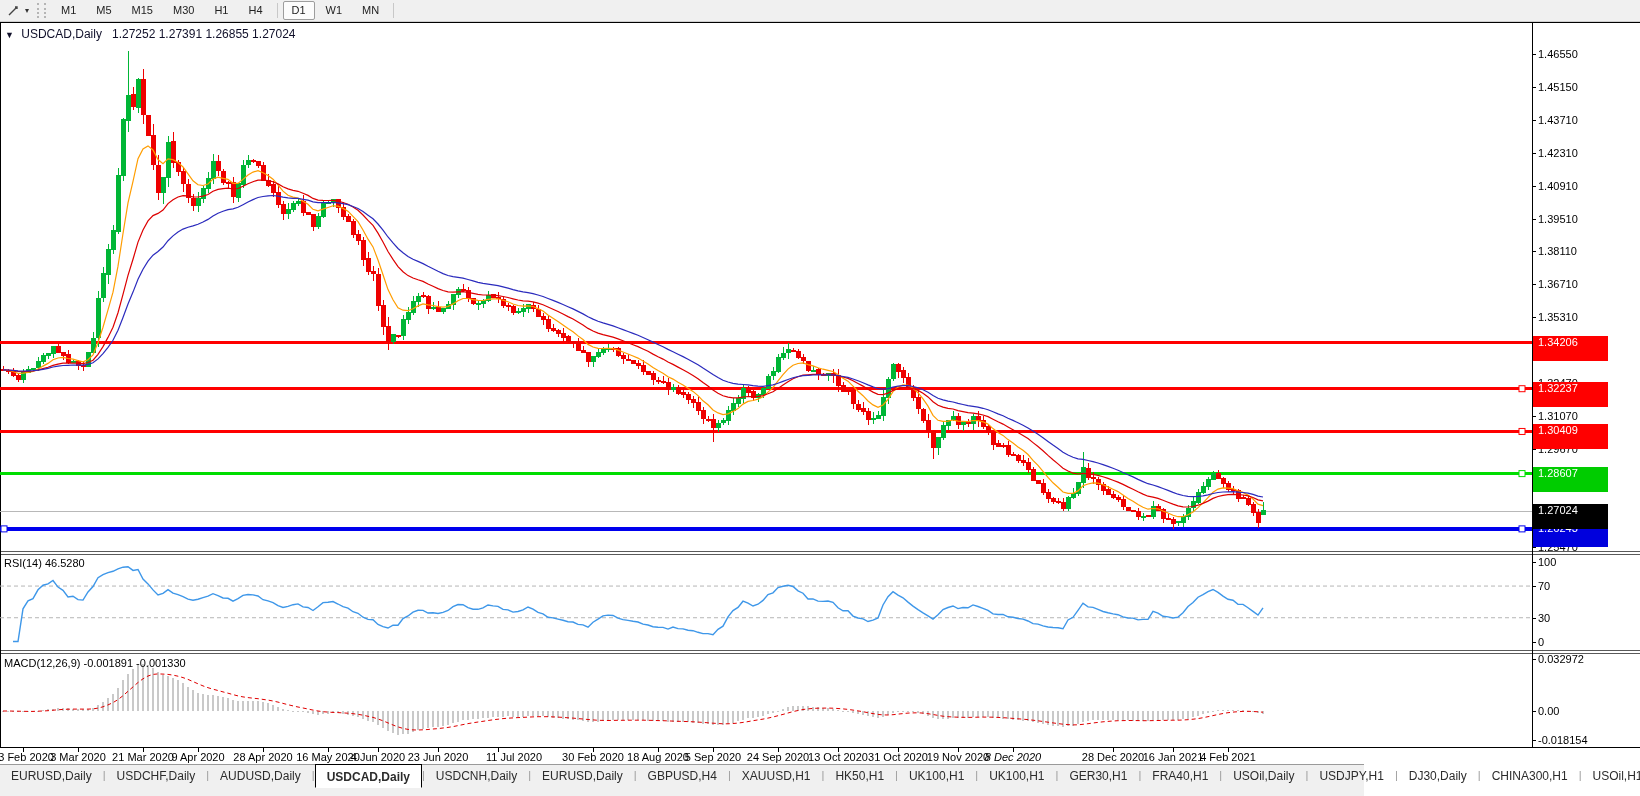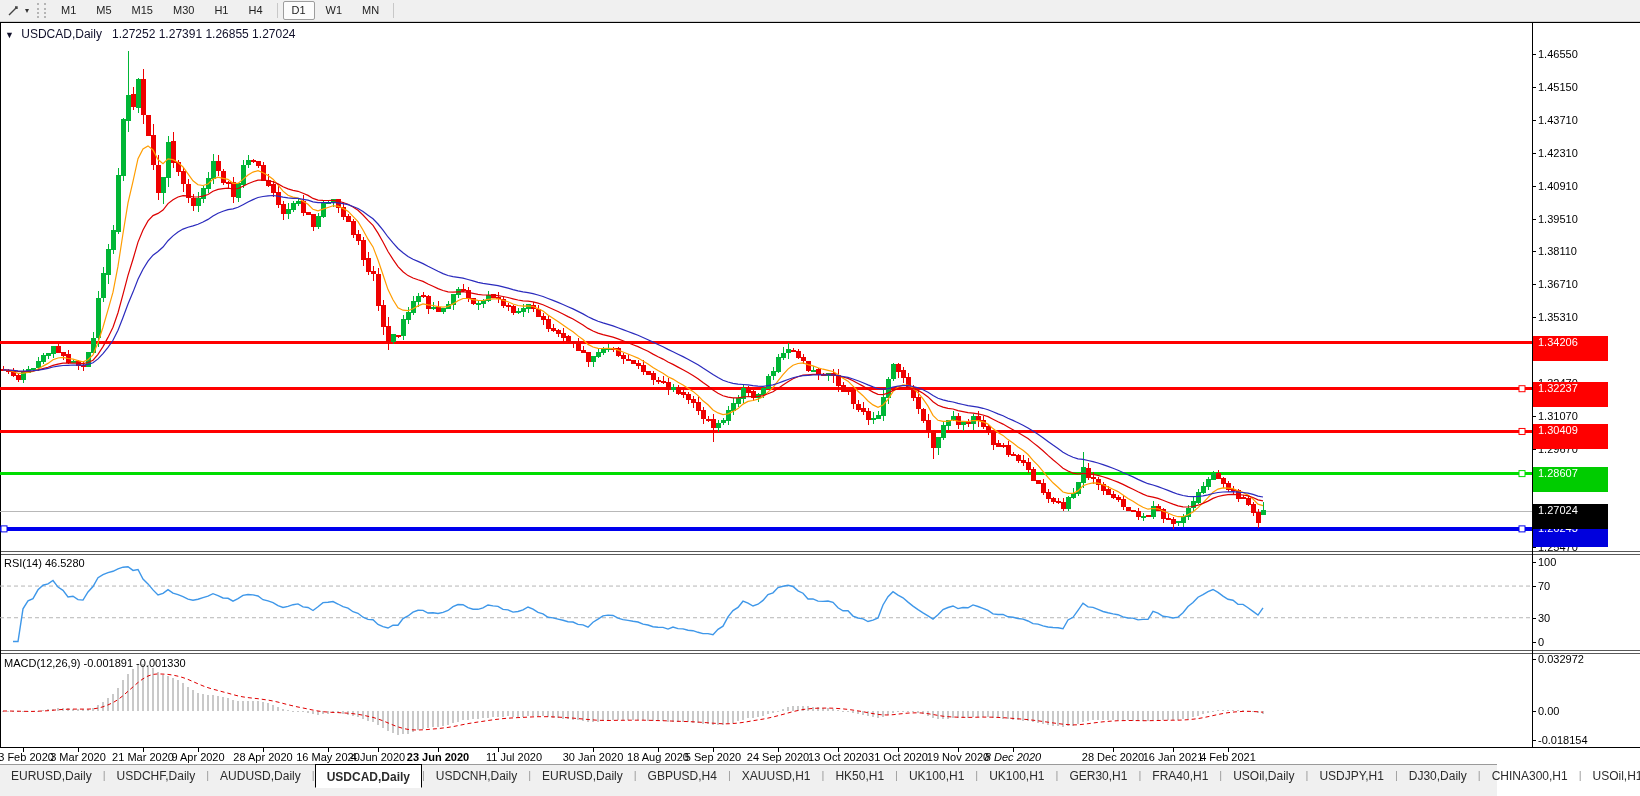--- a/index.html
+++ b/index.html
@@ -27,21 +27,21 @@
   .chart-title .tri{font-size:9px;margin-right:4px;}
   .panel-label{position:absolute;font-size:11px;color:#000;z-index:5;}
   .axlabel{position:absolute;left:1538px;font-size:11px;color:#000;white-space:nowrap;z-index:4;}
   .linelabel{
     position:absolute;left:1533px;width:70px;height:25px;line-height:13px;
     font-size:11px;color:#fff;padding-left:5px;z-index:6;white-space:nowrap;
   }
   .datelabel{position:absolute;top:751px;font-size:11px;color:#000;transform:translateX(-50%);white-space:nowrap;z-index:4;}
   
   .tabbar{
-    position:absolute;left:0;top:764px;width:1497px;height:32px;background:#f0f0f0;
+    position:absolute;left:0;top:764px;width:1364px;height:32px;background:#f0f0f0;
     border-top:1px solid #9a9a9a;display:flex;align-items:flex-start;z-index:30;
   }
   .tab{font-size:12px;color:#2c2c2c;padding:4px 11px 3px 11px;white-space:nowrap;cursor:default;}
   .tab.active{
     background:#ffffff;border:1px solid #000;border-bottom:1px solid #fff;
     font-weight:bold;margin-top:-1px;padding-top:5px;
   }
   .tab-sep{color:#9a9a9a;padding-top:4px;font-size:11px;}
   svg{position:absolute;left:0;top:0;z-index:1;}
 </style>
@@ -692,23 +692,23 @@
     <div class="linelabel" style="top:467px;background:#00cc00;">1.28607</div>
     <div class="linelabel" style="top:522px;background:#0000dd;">1.26243</div>
     <div class="linelabel" style="top:504px;background:#000000;">1.27024</div>
     <div class="datelabel" style="left:23px;">13 Feb 2020</div>
     <div class="datelabel" style="left:78px;">3 Mar 2020</div>
     <div class="datelabel" style="left:143px;">21 Mar 2020</div>
     <div class="datelabel" style="left:198px;">9 Apr 2020</div>
     <div class="datelabel" style="left:263px;">28 Apr 2020</div>
     <div class="datelabel" style="left:328px;">16 May 2020</div>
     <div class="datelabel" style="left:378px;">4 Jun 2020</div>
-    <div class="datelabel" style="left:438px;font-weight:bold;">23 Jun 2020</div>
+    <div class="datelabel" style="left:438px;">23 Jun 2020</div>
     <div class="datelabel" style="left:514px;">11 Jul 2020</div>
-    <div class="datelabel" style="left:593px;">30 Jan 2020</div>
+    <div class="datelabel" style="left:593px;">30 Feb 2020</div>
     <div class="datelabel" style="left:658px;">18 Aug 2020</div>
     <div class="datelabel" style="left:713px;">5 Sep 2020</div>
     <div class="datelabel" style="left:778px;">24 Sep 2020</div>
     <div class="datelabel" style="left:838px;">13 Oct 2020</div>
     <div class="datelabel" style="left:898px;">31 Oct 2020</div>
     <div class="datelabel" style="left:958px;">19 Nov 2020</div>
     <div class="datelabel" style="left:1013px;font-style:italic;">8 Dec 2020</div>
     <div class="datelabel" style="left:1113px;">28 Dec 2020</div>
     <div class="datelabel" style="left:1173px;">16 Jan 2021</div>
     <div class="datelabel" style="left:1228px;">4 Feb 2021</div>

